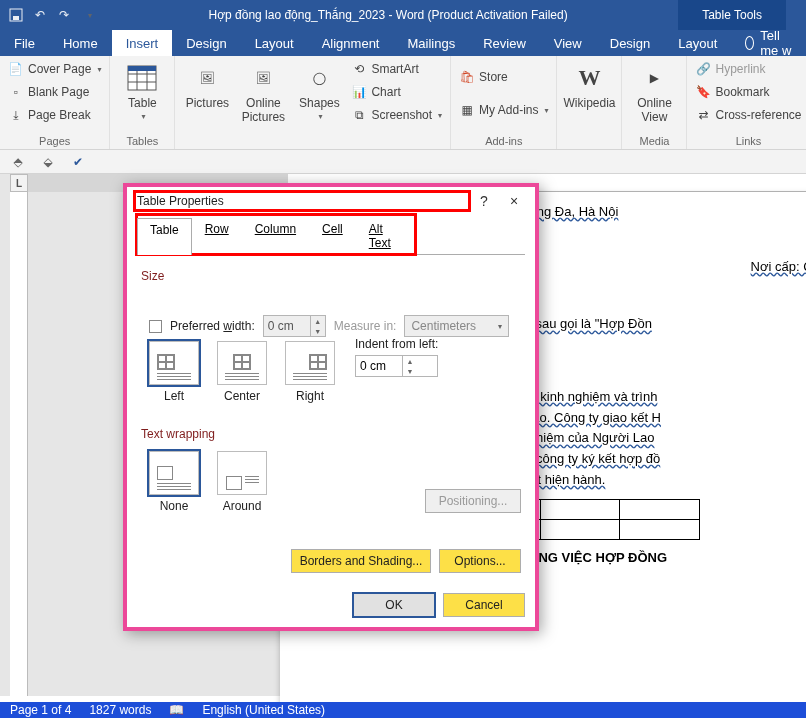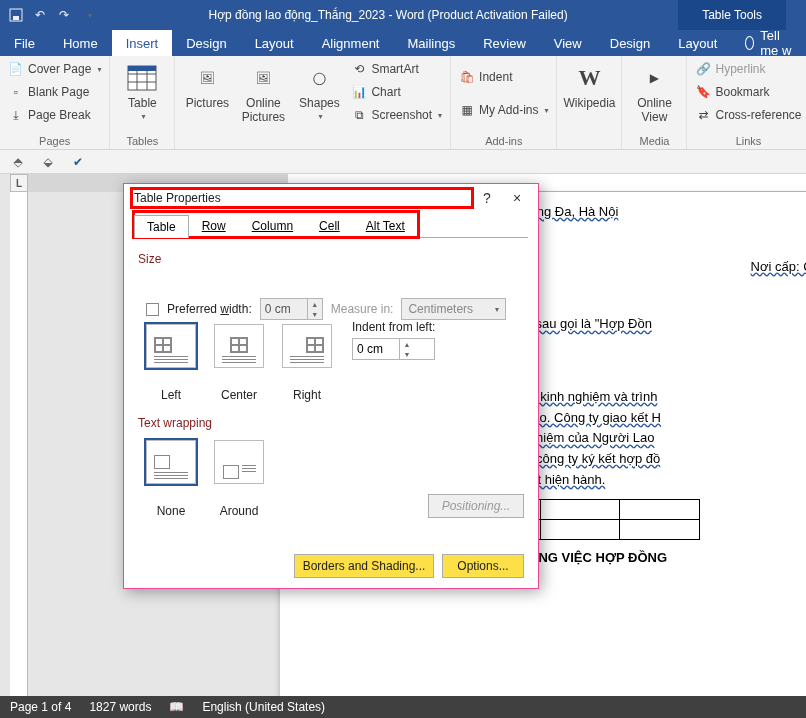--- a/index.html
+++ b/index.html
@@ -44,56 +44,56 @@
   .ruler-h::before{content:""; position:absolute; left:0; top:0; bottom:0; width:250px; background:#e6e6e6;}
   .ruler-v { position:absolute; left:10px; top:18px; bottom:0; width:18px; background:#fff; border-right:1px solid #bbb;}
   .corner-L { position:absolute; left:10px; top:0; width:18px; height:18px; background:#f3f3f3; border:1px solid #bbb; display:flex;align-items:center;justify-content:center; font-size:10px; font-weight:bold; color:#555;}
 
   .page { position:absolute; left:280px; top:18px; width:700px; background:#fff; min-height:600px; box-shadow:0 2px 6px rgba(0,0,0,.25); padding:10px 20px 20px 100px; font-family:"Times New Roman",serif; font-size:13px; line-height:1.6; color:#000;}
   .page .blue-under { text-decoration: underline wavy #2b579a;}
   .page table.sample{ border-collapse:collapse; width:320px; margin:8px 0;}
   .page table.sample td{ border:1px solid #000; height:20px;}
 
   
-  .statusbar { position:absolute; bottom:0; left:0; right:0; height:22px; background:#404040; color:#fff; display:flex; align-items:center; gap:18px; padding:0 10px; font-size:12px;}
-
-  
-  .dialog { position:absolute; left:123px; top:183px; width:416px; background:#fff; border:1px solid #ec4899; box-shadow:3px 3px 14px rgba(0,0,0,.35); font-size:12px;}
+  .statusbar { position:absolute; bottom:0; left:0; right:0; height:16px; background:#1d4ed8; color:#fff; display:flex; align-items:center; gap:18px; padding:0 10px; font-size:12px;}
+
+  
+  .dialog { position:absolute; left:123px; top:183px; width:416px; background:#fff; border:4px solid #ec4899; box-shadow:3px 3px 14px rgba(0,0,0,.35); font-size:12px;}
   .dlg-title { height:28px; display:flex; align-items:center; padding:0 6px 0 8px; }
   .dlg-title .t { flex:1; font-size:12px; }
   .dlg-title .help, .dlg-title .close { width:30px; height:22px; display:flex; align-items:center; justify-content:center; color:#333; font-size:14px;}
 
   .dlg-tabs { display:flex; gap:0; padding:2px 10px 0 10px;}
   .dlg-tab { padding:4px 12px; border:1px solid transparent; border-bottom:none; color:#000;}
   .dlg-tab.active { border-color:#acacac; background:#fff; position:relative; top:1px;}
   .dlg-tab:not(.active) .u { text-decoration:underline; }
   .dlg-body { border-top:1px solid #acacac; margin:0 10px; padding:10px 4px;}
   .section-label{ font-size:12px; color:#7f1d1d; margin:4px 0 6px 0;}
   .row{ display:flex; align-items:center; gap:8px;}
   .chk{ width:13px;height:13px;border:1px solid #888; display:inline-block;}
   .numbox{ display:flex; align-items:center; border:1px solid #b5b5b5; background:#fff; height:22px;}
   .numbox input{ border:none; width:46px; height:20px; padding:0 4px; font-size:12px; background:transparent; outline:none;}
   .spin{ display:flex; flex-direction:column; border-left:1px solid #b5b5b5;}
   .spin div{ width:14px;height:10px; font-size:7px; display:flex;align-items:center;justify-content:center; color:#666;}
   .sel{ border:1px solid #b5b5b5; background:#eee; height:22px; display:flex; align-items:center; padding:0 6px; color:#888; gap:20px;}
   .disabled{ color:#9a9a9a;}
   .align-grid{ display:flex; gap:18px; margin-top:4px;}
-  .align-item{ display:flex; flex-direction:column; align-items:center; gap:20px; font-size:12px;}
+  .align-item{ display:flex; flex-direction:column; align-items:center; gap:4px; font-size:12px;}
   .align-box{ width:50px;height:44px; border:1px solid #bcbcbc; background:#fff; display:flex; align-items:flex-end; justify-content:center; padding:4px;}
   .align-box.sel2{ outline:2px solid #2b579a;}
   .mini-table{ width:18px;height:16px; border:1px solid #888; display:grid; grid-template-columns:1fr 1fr; grid-template-rows:1fr 1fr;}
   .mini-table div{border:1px solid #888;}
   .lines{ display:flex; flex-direction:column; gap:2px;}
   .lines span{ display:block; height:1px; background:#888; width:34px;}
   .wrap-box .mini{ width:16px;height:14px;border:1px solid #888; display:grid; grid-template-columns:1fr 1fr; grid-template-rows:1fr 1fr;}
 
   .dlg-buttons{ display:flex; justify-content:flex-end; gap:8px; padding:10px;}
   .btn{ min-width:82px; height:24px; border:1px solid #adadad; background:#fde047; font-size:12px; display:flex;align-items:center;justify-content:center;}
   .btn.primary{ border:1px solid #2b579a; outline:1px solid #2b579a; background:#e1e1e1;}
-  .btn.disabled{ color:#9a9a9a; background:#efefef;font-style:italic;}
+  .btn.disabled{ color:#9a9a9a; background:#efefef;}
 
   .hlred{ outline:3px solid #ff0000; outline-offset:-1px;}
 
   .gray-ruler-seg{position:absolute;background:#d6d6d6;}
 
 </style>
 </head>
 <body>
 
 <div class="titlebar">
@@ -206,21 +206,21 @@
           </div>
       </div>
     </div>
   </div>
 
   <div class="group">
     <div class="group-content">
       <div class="btn-col" style="padding-top:8px;">
         <div class="btn-row">
             <span class="ic16" style="color:#d24726">🛍</span>
-            <span>Indent</span>
+            <span>Store</span>
           </div>
         <div class="btn-row" style="margin-top:10px">
             <span class="ic16">▦</span>
             <span>My Add-ins</span>
             <span class="drop">▾</span>
           </div>
       </div>
     </div>
     <div class="group-label">Add-ins</div>
   </div>
@@ -412,21 +412,21 @@
         <div class="numbox" style="margin-top:4px">
           <input value="0 cm" style="">
           <div class="spin">
               <div>▲</div>
               <div>▼</div>
             </div>
         </div>
       </div>
     </div>
 
-    <div class="section-label" style="margin-top:14px">Text wrapping</div>
+    <div class="section-label" style="margin-top:24px">Text wrapping</div>
     <div style="display:flex;align-items:flex-end;gap:18px;padding-left:8px;">
       <div class="align-grid">
         <div class="align-item">
           <div class="align-box sel2 wrap-box">
             <div style="display:flex;flex-direction:column;align-items:flex-start;gap:3px">
                 <div class="mini"></div>
                 <div class="lines">
                   <span></span>
                   <span></span>
                   <span></span>
@@ -451,20 +451,24 @@
       </div>
       <div style="flex:1"></div>
       <div class="btn disabled" style="min-width:96px">Positioning...</div>
     </div>
 
     <div style="display:flex;justify-content:flex-end;gap:8px;margin-top:36px;">
       <div class="btn" style="min-width:140px">Borders and Shading...</div>
       <div class="btn">Options...</div>
     </div>
   </div>
+  <div class="dlg-buttons">
+    <div class="btn primary">OK</div>
+    <div class="btn">Cancel</div>
+  </div>
 </div>
 
 <div class="statusbar">
   <span>Page 1 of 4</span>
   <span>1827 words</span>
   <span>📖</span>
   <span>English (United States)</span>
 </div>
 
 </body></html>

